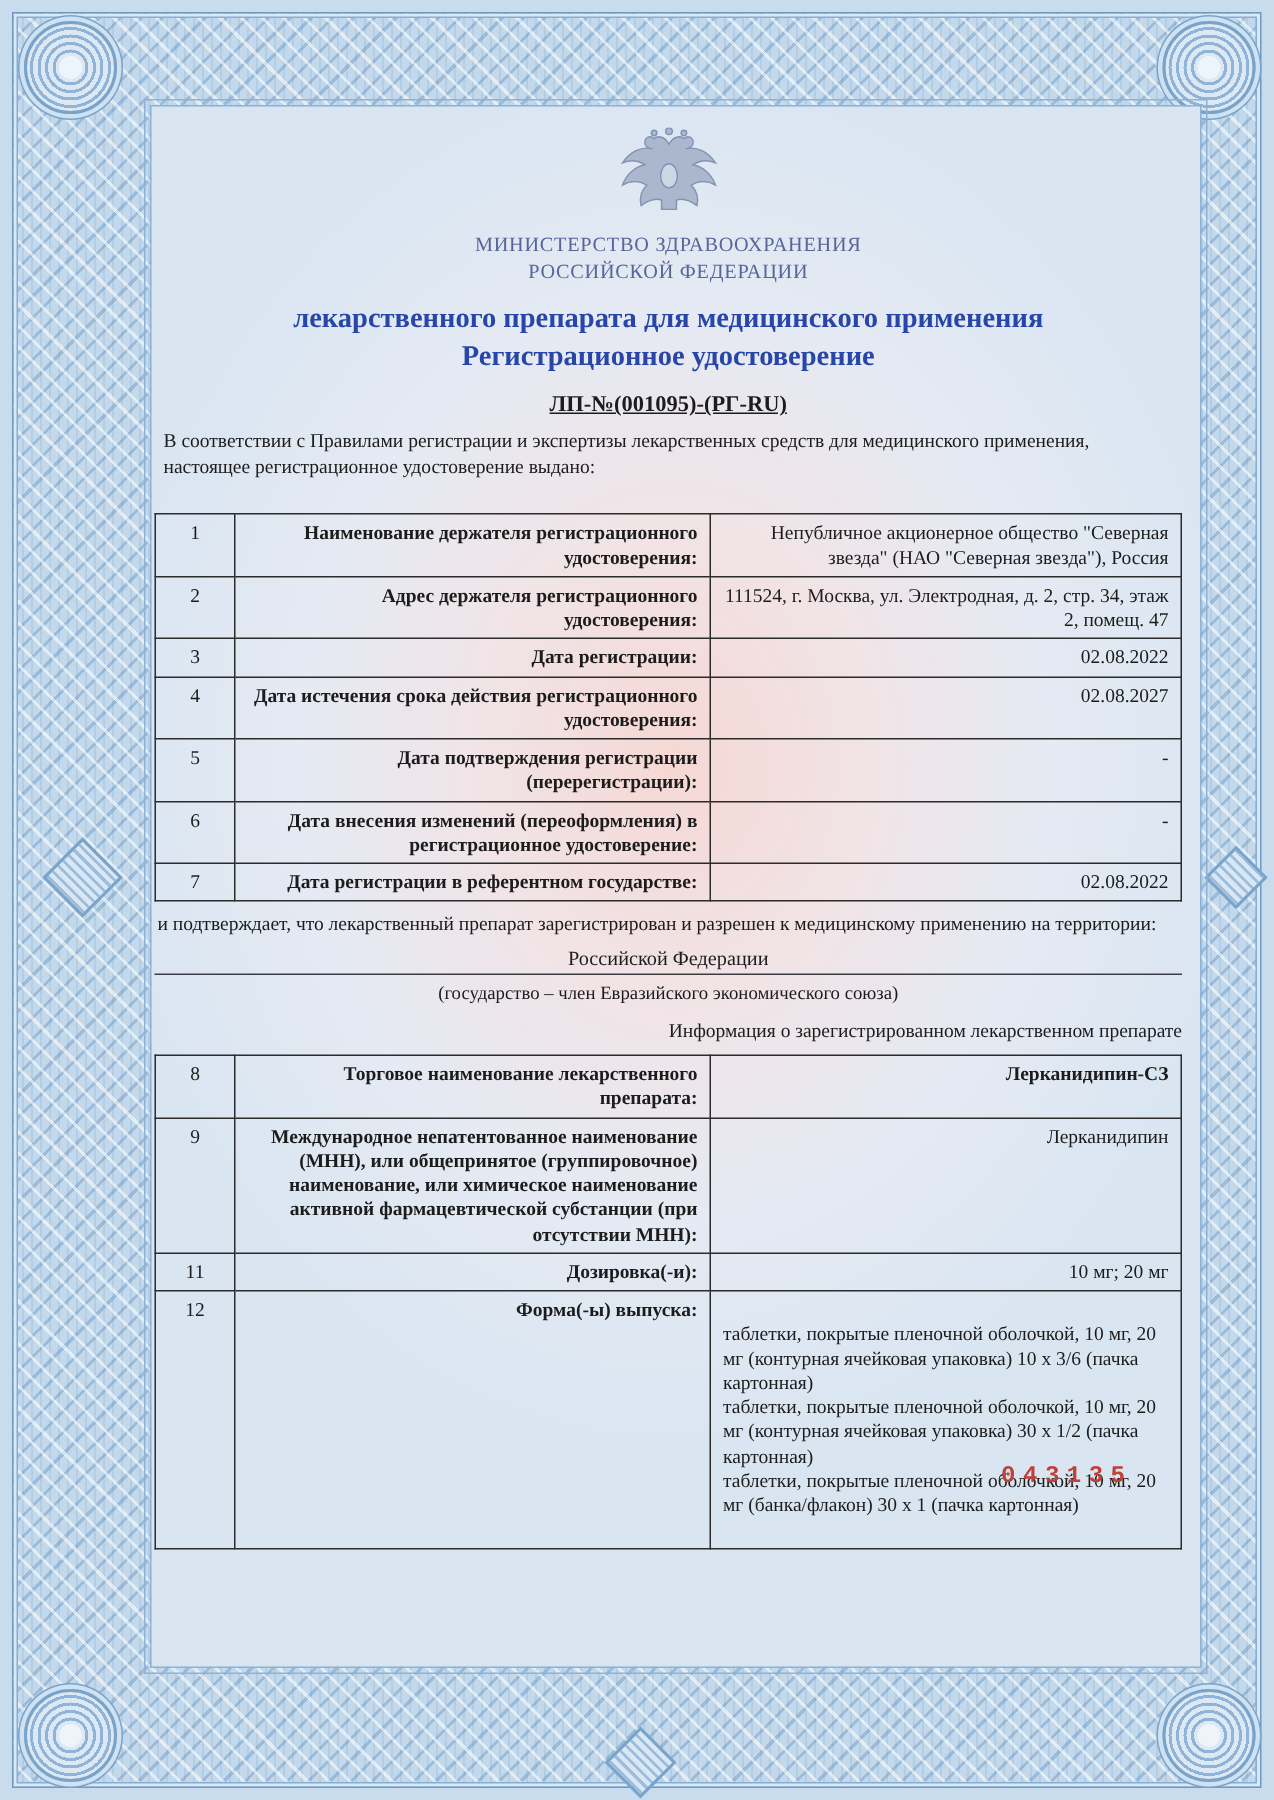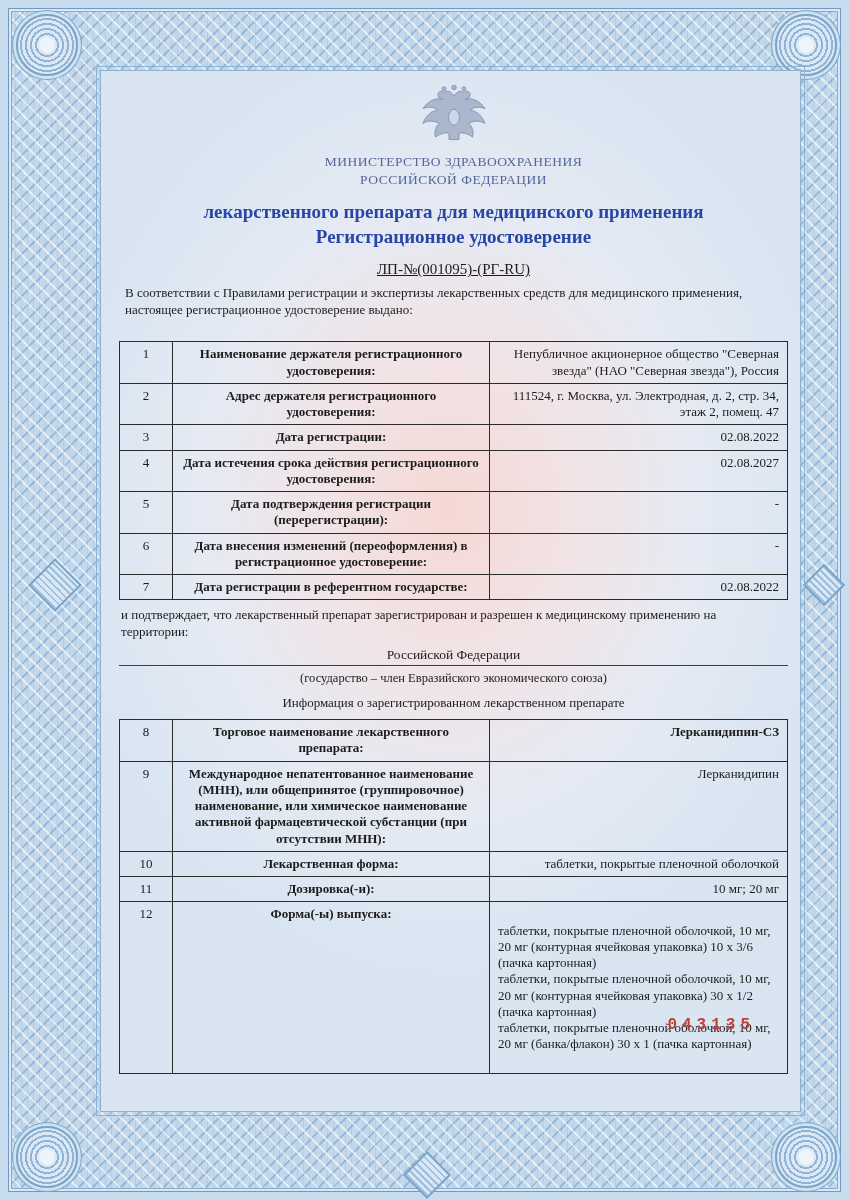--- a/index.html
+++ b/index.html
@@ -48,42 +48,42 @@
   }
 
   
   .content {
     position:absolute; left:100px; right:48px; top:70px; bottom:88px;
     background:
       radial-gradient(ellipse 55% 45% at 50% 42%, rgba(246,215,210,.95) 0%, rgba(243,226,228,.8) 35%, rgba(228,232,242,.65) 65%, rgba(205,223,239,.55) 100%),
       linear-gradient(#e7edf5,#e7edf5);
     border:1px solid #8db2d4;
     outline:1px solid #8db2d4; outline-offset:3px;
-    padding:12px 12px 0 18px;
+    padding:12px 12px 0 2px;
   }
 
   .emblem-wrap { text-align:center; margin:2px 0 2px; }
   .ministry { text-align:center; color:#56669a; font-size:13.5px; letter-spacing:.5px; line-height:1.3; margin-bottom:12px; }
   .doc-title { text-align:center; color:#2746a8; font-size:19px; font-weight:bold; line-height:1.3; margin-bottom:12px; }
-  .cert-number { text-align:center; font-size:15px; font-weight:normal; text-decoration:underline; margin-bottom:7px; }
+  .cert-number { text-align:center; font-size:15px; font-weight:bold; text-decoration:underline; margin-bottom:7px; }
   .cert-caption { text-align:center; font-size:12px; margin-bottom:10px; }
   .intro { font-size:13px; line-height:1.3; margin:0 6px 22px; }
 
   table.cert { width:100%; border-collapse:collapse; font-size:13px; }
   table.cert td { border:1px solid #2b2b2b; padding:4px 8px; vertical-align:top; line-height:1.25; }
   td.num { width:36px; text-align:center; }
-  td.lbl { width:300px; font-weight:bold; text-align:center; }
+  td.lbl { width:300px; font-weight:bold; text-align:right; }
   td.val { text-align:right; }
   td.val-bold { font-weight:bold; }
   td.preline { white-space:pre-line; text-align:left; position:relative; }
 
   .confirm { font-size:13px; line-height:1.3; margin:7px 2px 6px; }
   .territory { text-align:center; font-size:13.5px; padding-bottom:2px; border-bottom:1px solid #3d3d46; }
   .territory-caption { text-align:center; font-size:12.5px; margin:5px 0 9px; }
-  .info-title { text-align:center; font-size:13px; margin-bottom:8px; }
+  .info-title { text-align:right; font-size:13px; margin-bottom:8px; }
 
   .serial {
     position:absolute; right:32px; bottom:38px;
     color:#c0403a; font-family:Liberation Mono, monospace;
     font-size:16px; font-weight:bold; letter-spacing:5px;
   }
 </style>
 </head>
 <body>
 
@@ -182,25 +182,20 @@
         <td class="num">8</td>
         <td class="lbl">Торговое наименование лекарственного препарата:</td>
         <td class="val val-bold">Лерканидипин-СЗ</td>
       </tr>
       <tr>
         <td class="num">9</td>
         <td class="lbl">Международное непатентованное наименование (МНН), или общепринятое (группировочное) наименование, или химическое наименование активной фармацевтической субстанции (при отсутствии МНН):</td>
         <td class="val">Лерканидипин</td>
       </tr>
       <tr>
-        <td class="num">10</td>
-        <td class="lbl">Лекарственная форма:</td>
-        <td class="val">таблетки, покрытые пленочной оболочкой</td>
-      </tr>
-      <tr>
         <td class="num">11</td>
         <td class="lbl">Дозировка(-и):</td>
         <td class="val">10 мг; 20 мг</td>
       </tr>
       <tr>
         <td class="num">12</td>
         <td class="lbl">Форма(-ы) выпуска:</td>
         <td class="val preline">
           <span>таблетки, покрытые пленочной оболочкой, 10 мг, 20 мг (контурная ячейковая упаковка) 10 х 3/6 (пачка картонная)
 таблетки, покрытые пленочной оболочкой, 10 мг, 20 мг (контурная ячейковая упаковка) 30 х 1/2 (пачка картонная)

